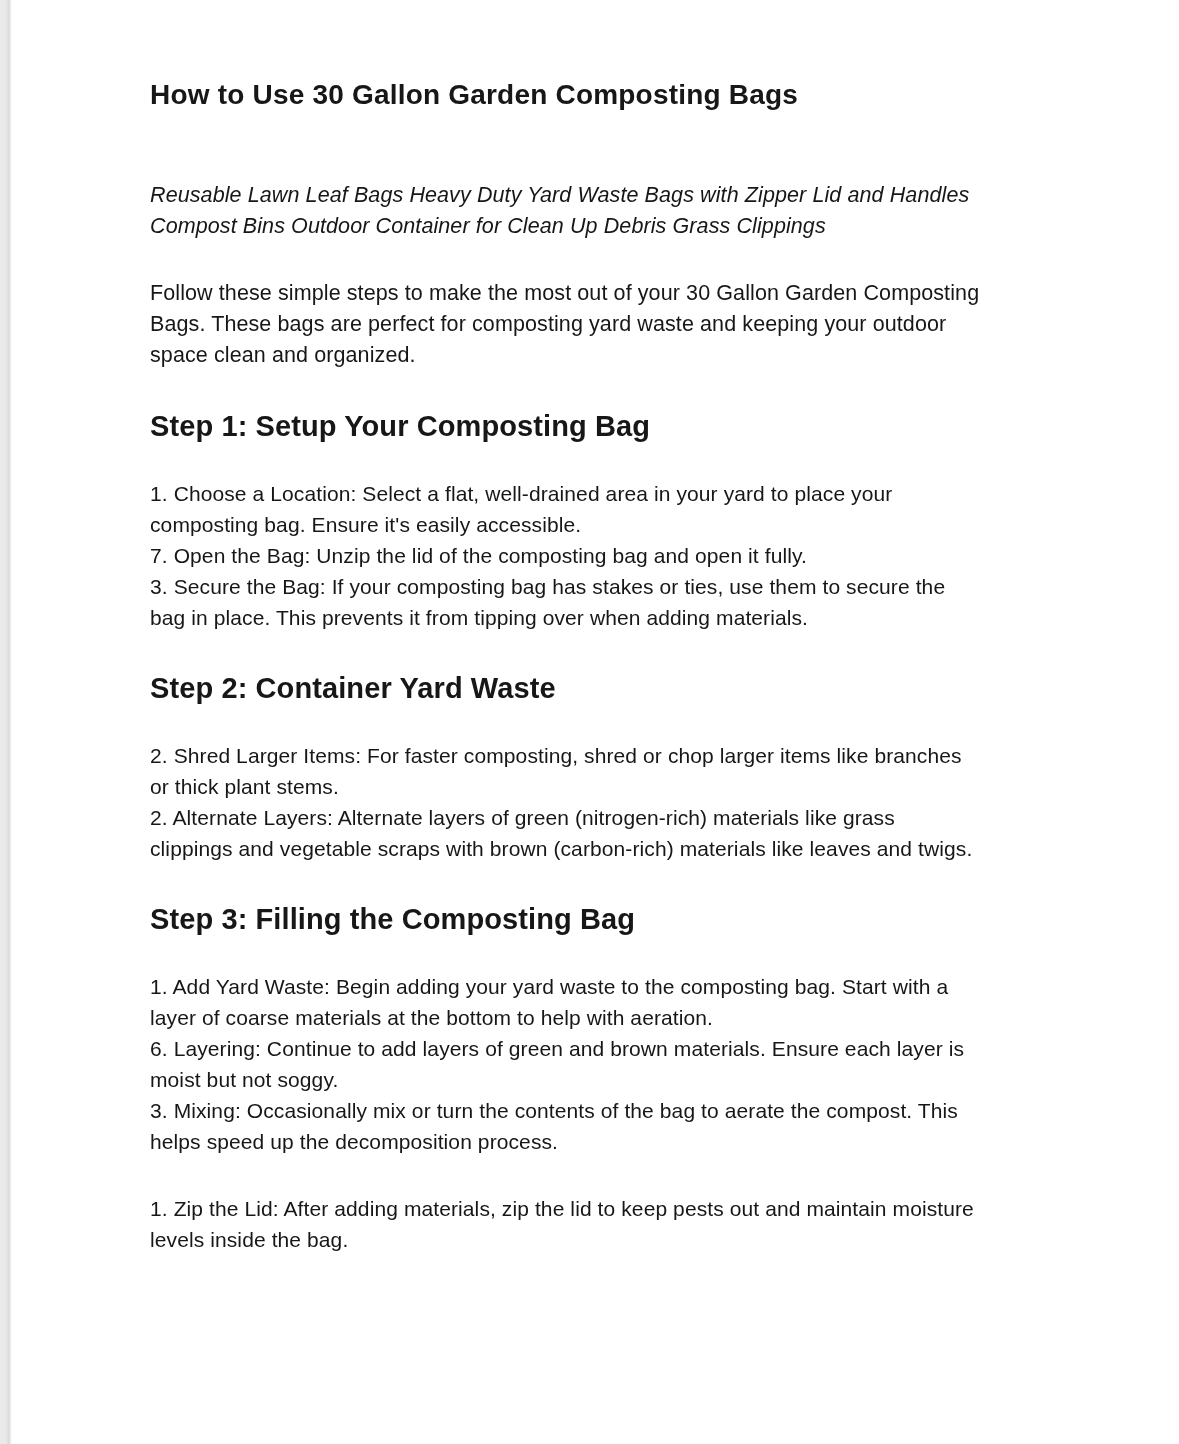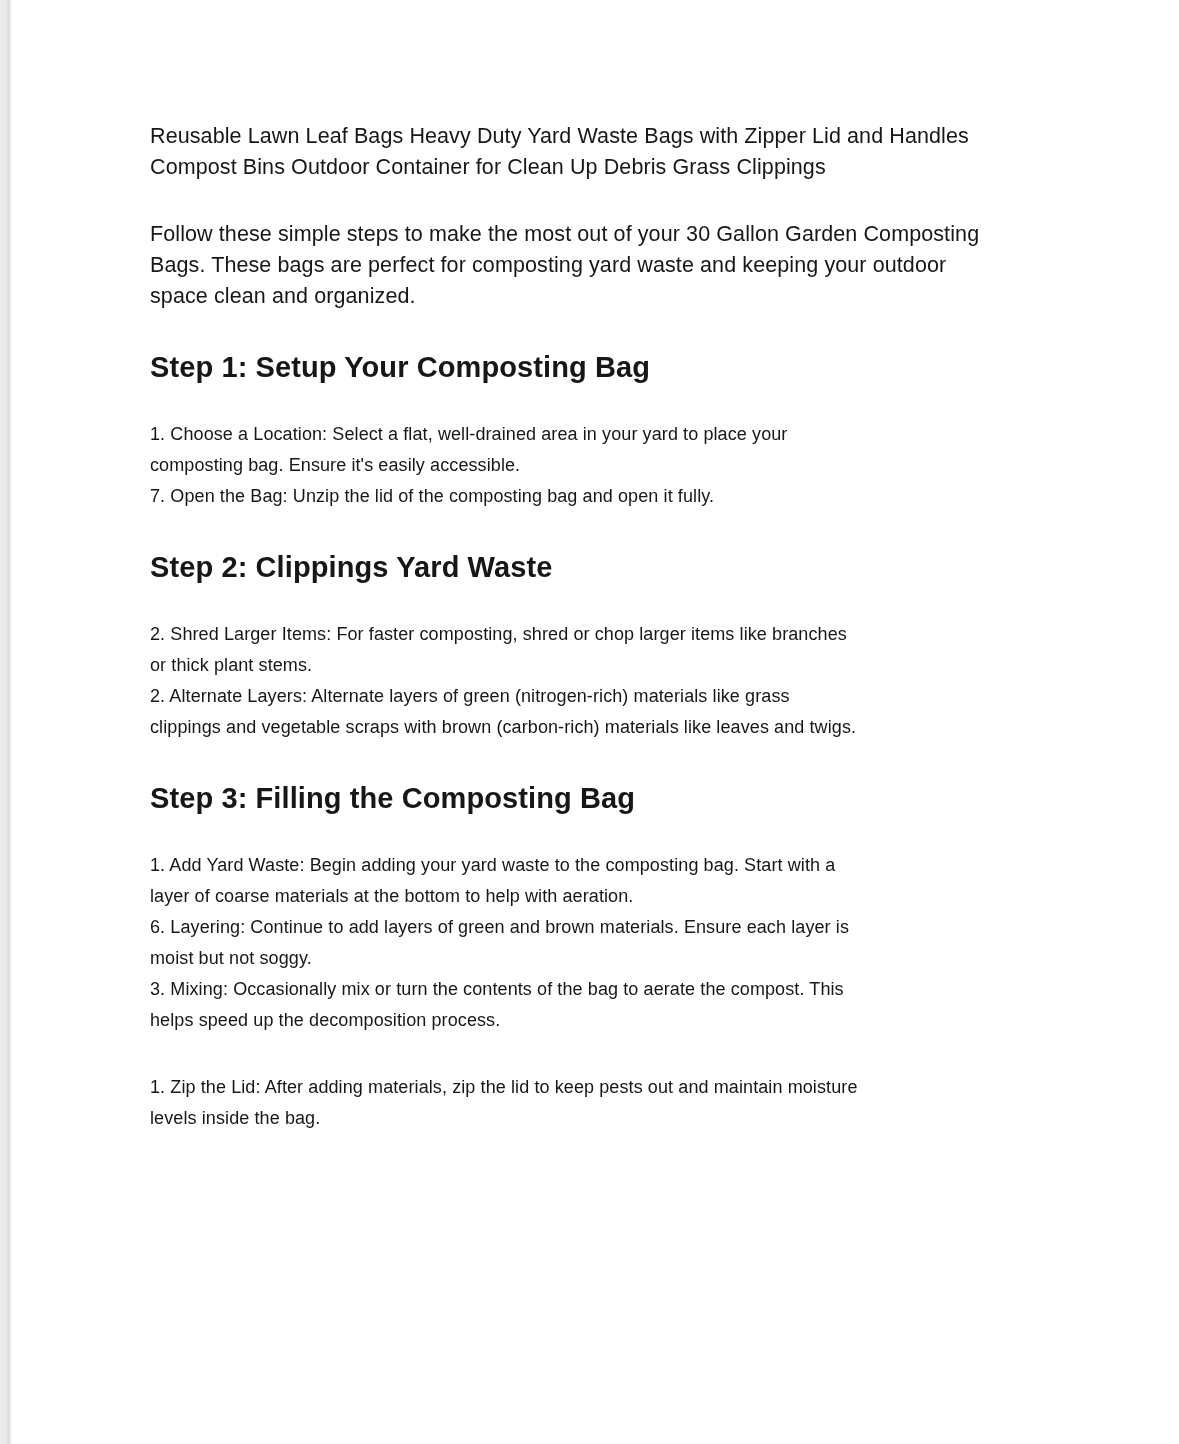--- a/index.html
+++ b/index.html
@@ -37,63 +37,67 @@
     letter-spacing: 0.2px;
   }
   .para {
     margin: 36px 0 0 0;
     font-size: 21.5px;
     line-height: 31px;
     white-space: pre-line;
     letter-spacing: 0.1px;
   }
   .subtitle {
-    margin-top: 43px;
+    margin-top: 68px;
+    font-style: italic;
   }
   .section-heading {
     margin: 40px 0 0 0;
     font-size: 29px;
     line-height: 31px;
     font-weight: bold;
     letter-spacing: 0.1px;
   }
   .step-items {
     margin-top: 36px;
   }
   .step-items .item {
     margin: 0;
-    font-size: 18px;
+    font-size: 21px;
     line-height: 31px;
     white-space: pre-line;
     letter-spacing: 0.1px;
   }
 </style>
 </head>
 <body>
 
 <div class="page-edge"></div>
 
 <div class="doc">
 
+  <h1 class="doc-title">How to Use 30 Gallon Garden Composting Bags</h1>
 
   <p class="para subtitle">Reusable Lawn Leaf Bags Heavy Duty Yard Waste Bags with Zipper Lid and Handles
 Compost Bins Outdoor Container for Clean Up Debris Grass Clippings</p>
 
   <p class="para">Follow these simple steps to make the most out of your 30 Gallon Garden Composting
 Bags. These bags are perfect for composting yard waste and keeping your outdoor
 space clean and organized.</p>
 
   <h2 class="section-heading">Step 1: Setup Your Composting Bag</h2>
   <div class="step-items">
     <p class="item">1. Choose a Location: Select a flat, well-drained area in your yard to place your
 composting bag. Ensure it's easily accessible.</p>
     <p class="item">7. Open the Bag: Unzip the lid of the composting bag and open it fully.</p>
+    <p class="item">3. Secure the Bag: If your composting bag has stakes or ties, use them to secure the
+bag in place. This prevents it from tipping over when adding materials.</p>
   </div>
 
-  <h2 class="section-heading">Step 2: Clippings Yard Waste</h2>
+  <h2 class="section-heading">Step 2: Container Yard Waste</h2>
   <div class="step-items">
     <p class="item">2. Shred Larger Items: For faster composting, shred or chop larger items like branches
 or thick plant stems.</p>
     <p class="item">2. Alternate Layers: Alternate layers of green (nitrogen-rich) materials like grass
 clippings and vegetable scraps with brown (carbon-rich) materials like leaves and twigs.</p>
   </div>
 
   <h2 class="section-heading">Step 3: Filling the Composting Bag</h2>
   <div class="step-items">
     <p class="item">1. Add Yard Waste: Begin adding your yard waste to the composting bag. Start with a

